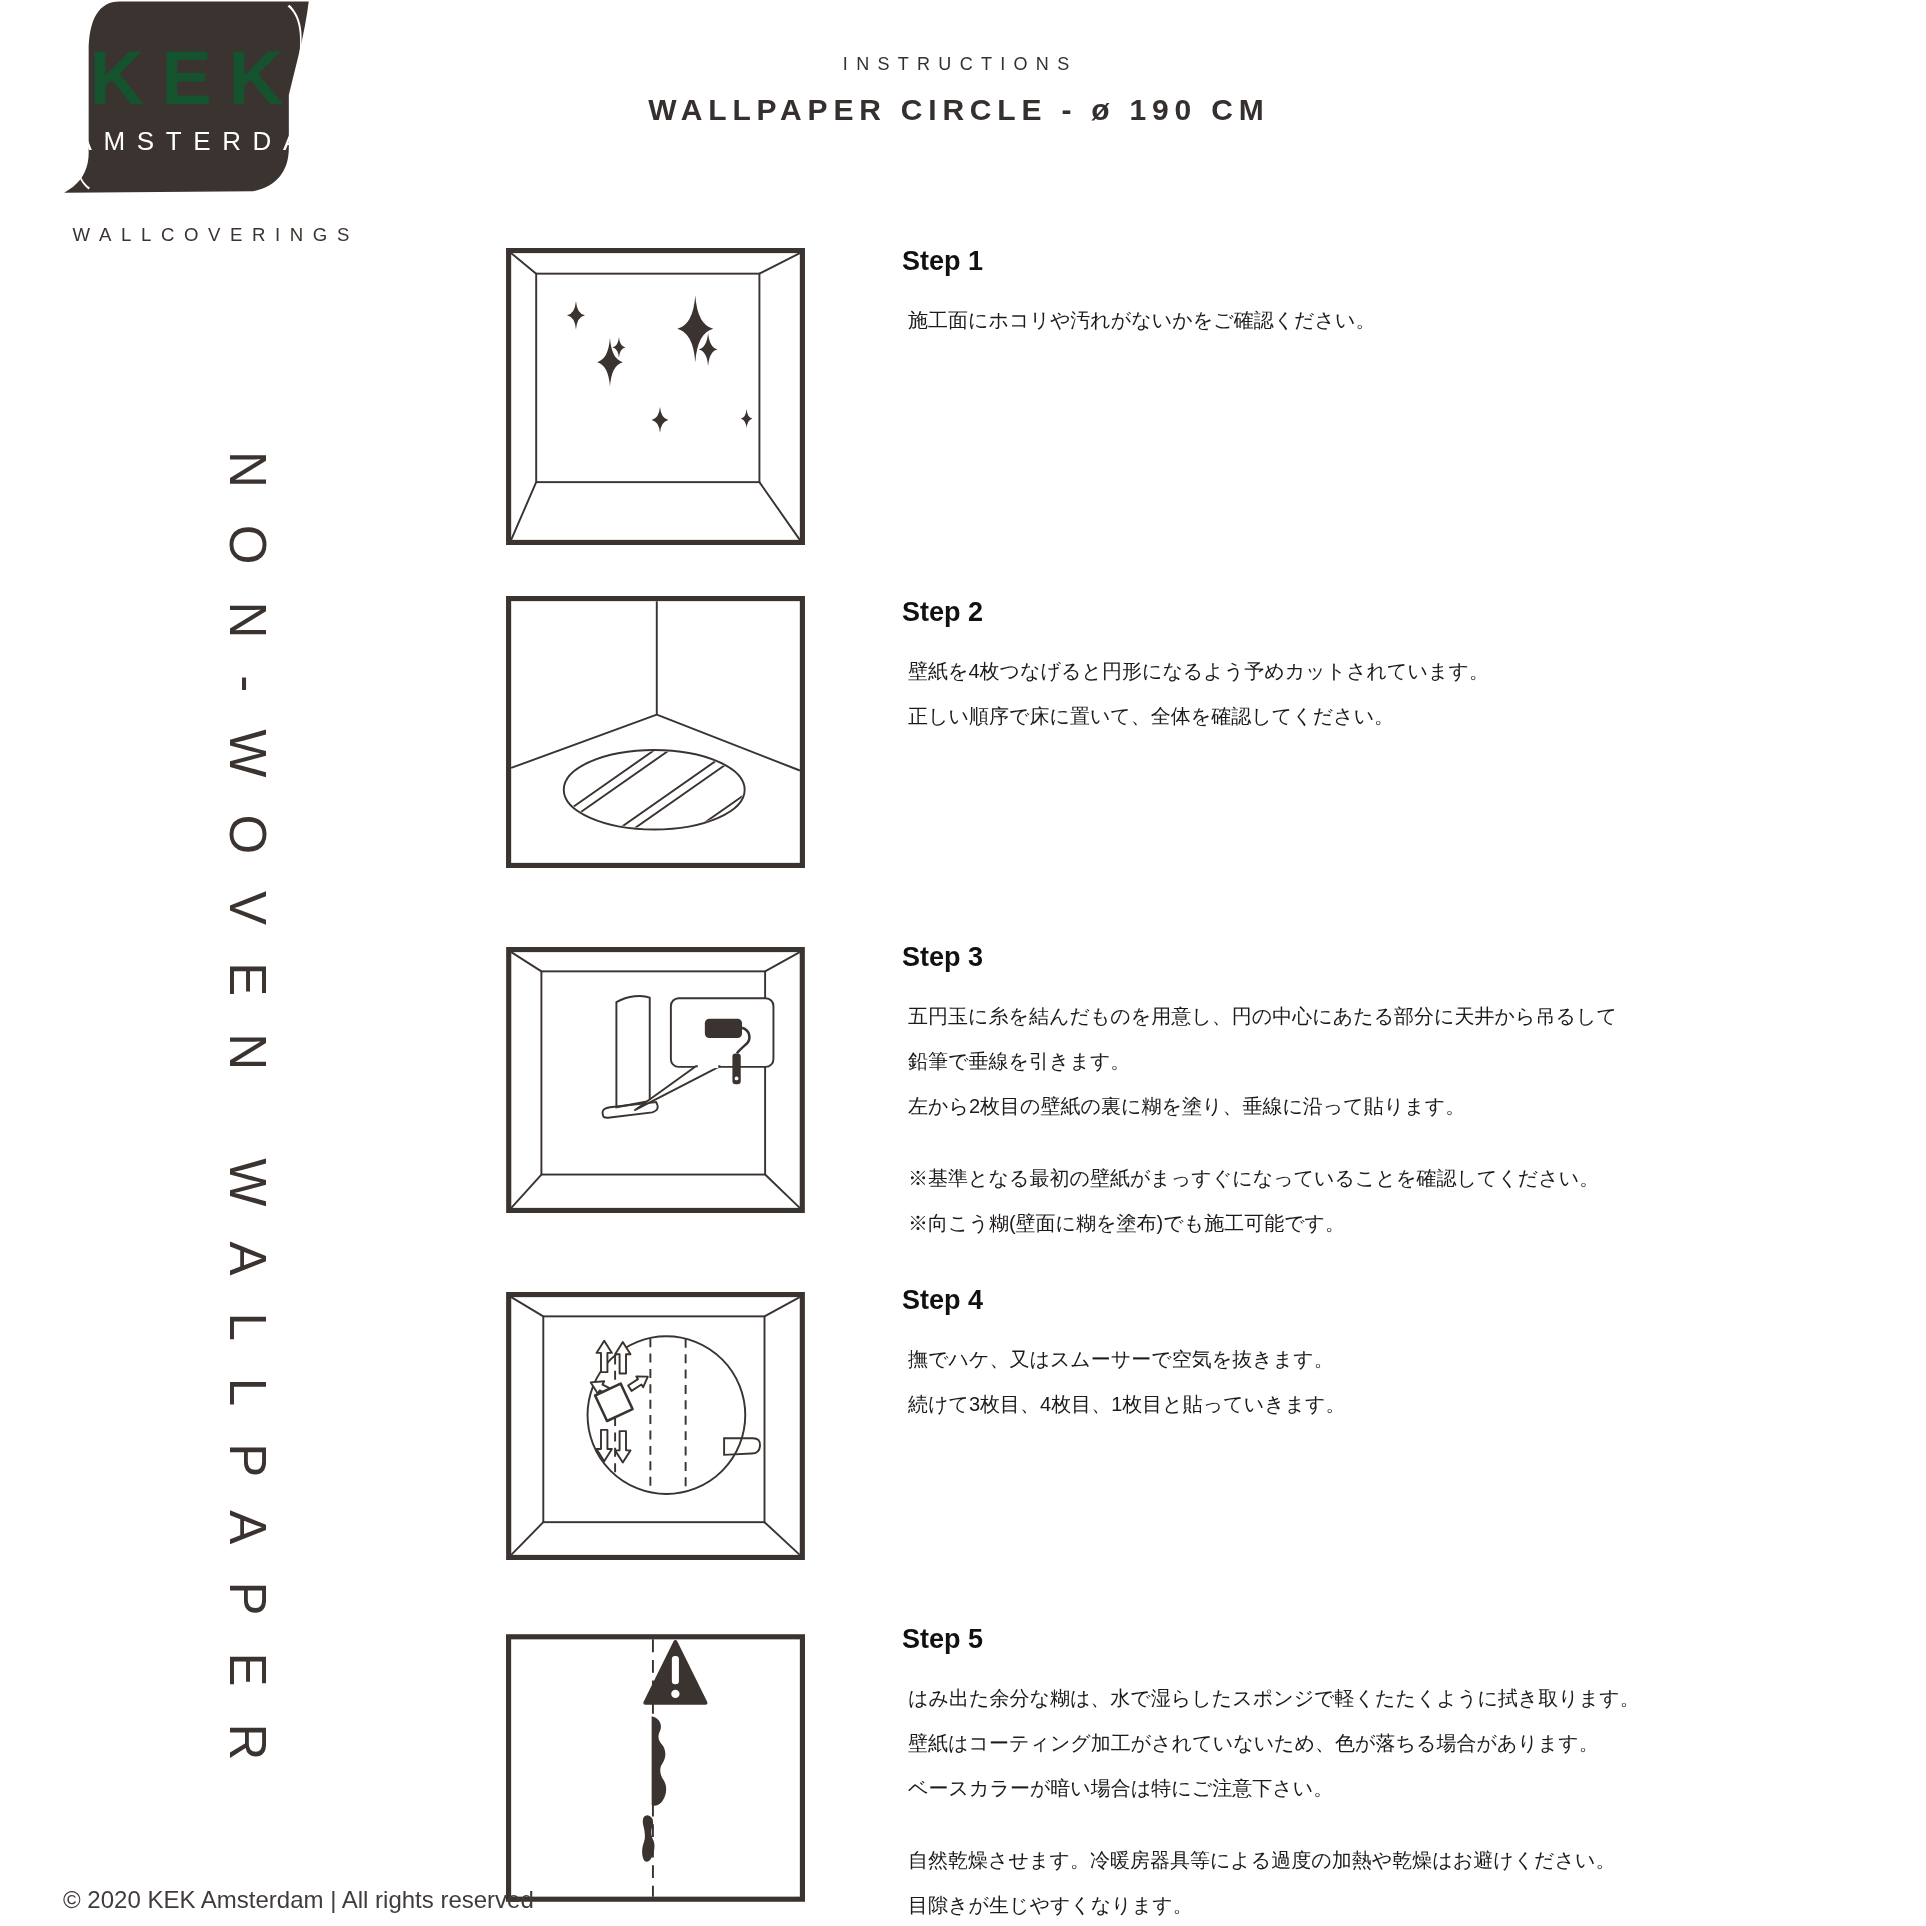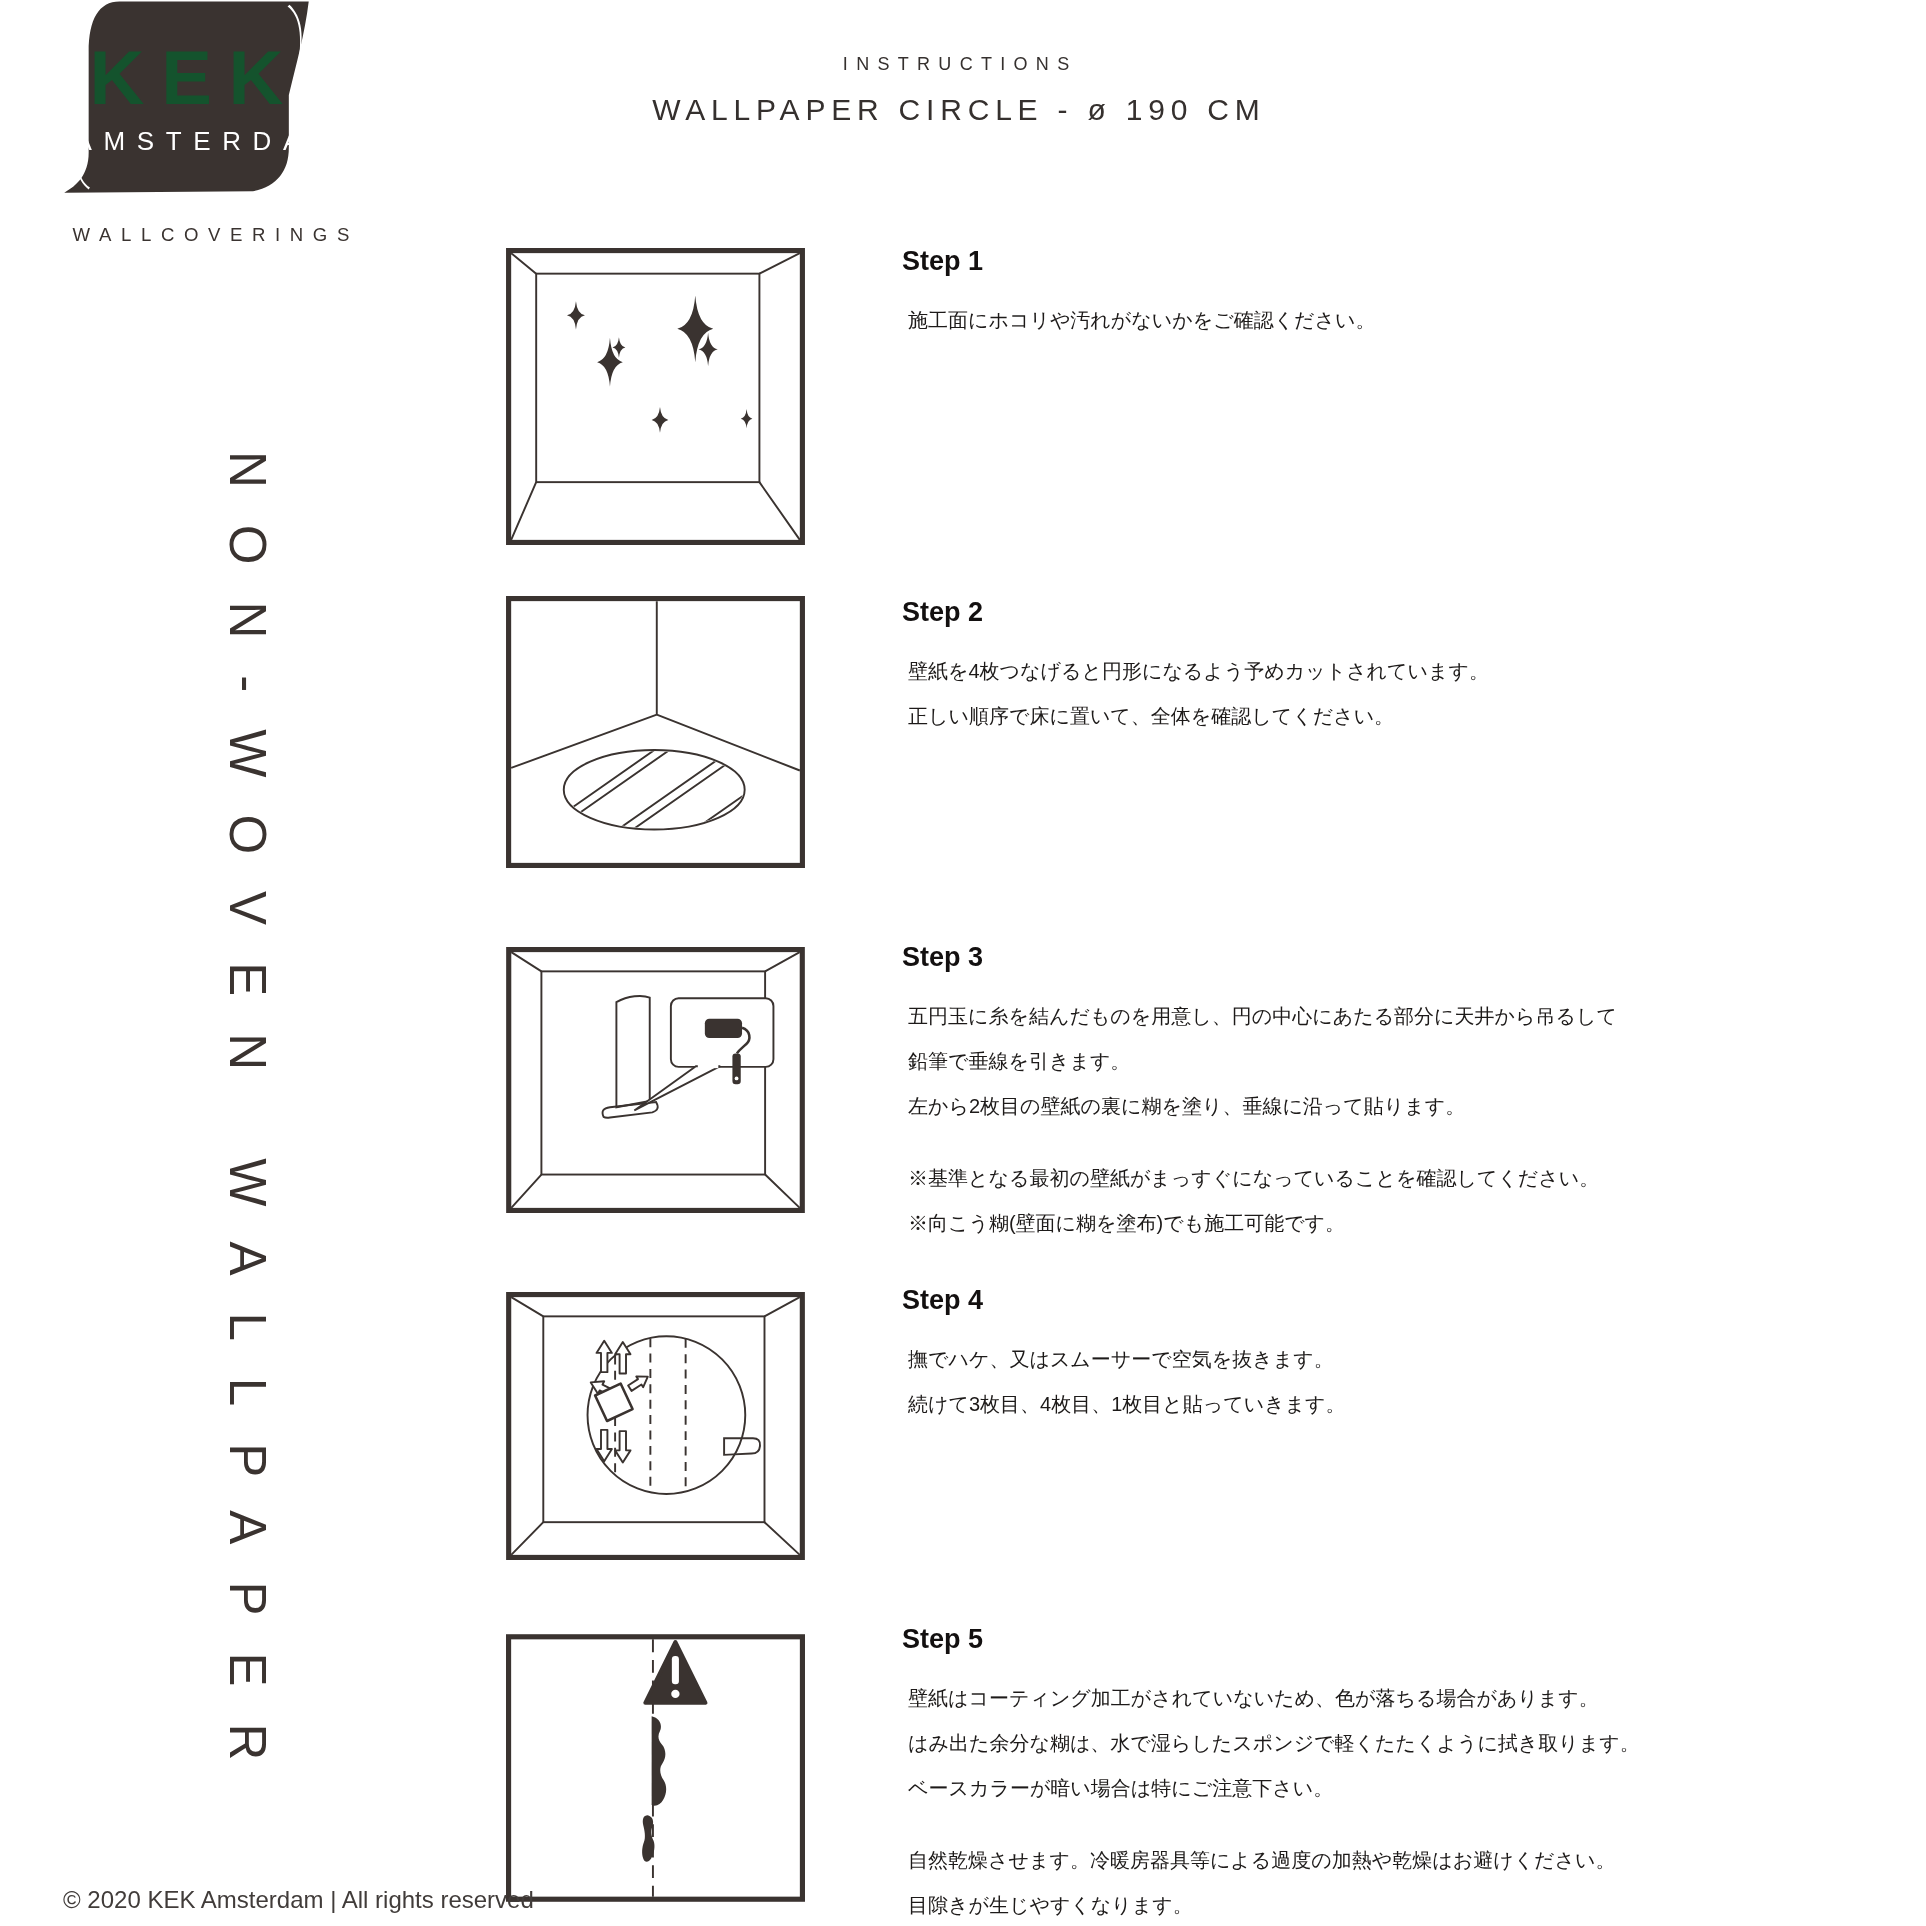--- a/index.html
+++ b/index.html
@@ -14,21 +14,21 @@
     color:#14532d;font-size:76px;font-weight:700;letter-spacing:16.7px;text-indent:16.7px;line-height:1;}
   .logo-city{position:absolute;left:0;top:126px;width:100%;text-align:center;
     color:#fff;font-size:26px;font-weight:400;letter-spacing:11.6px;text-indent:11.6px;line-height:1;}
   .logo-reg{font-size:14px;vertical-align:11.6px;letter-spacing:0;}
   .logo-tagline{left:63px;top:224px;width:270px;color:#3a3330;
     font-size:18.6px;font-weight:500;letter-spacing:9.6px;text-indent:9.6px;}
 
   
   .header{left:561px;top:54px;width:790px;text-align:center;color:#35302e;}
   .header-kicker{font-size:18px;font-weight:500;letter-spacing:8.3px;text-indent:8.3px;}
-  .header-title{margin-top:18px;font-size:30px;font-weight:400;letter-spacing:5.8px;text-indent:5.8px;}
+  .header-title{margin-top:18px;font-size:30px;font-weight:700;letter-spacing:5.8px;text-indent:5.8px;}
 
   
   .vertical-label{left:277px;top:451px;transform-origin:0 0;transform:rotate(90deg);
     white-space:nowrap;font-size:51px;font-weight:400;color:#3a3330;letter-spacing:37px;}
 
   
   .step-illo{position:absolute;left:506px;}
   .step-text{position:absolute;left:902px;width:1014px;}
   .step-title{font-size:27px;font-weight:700;color:#131010;margin:0 0 24.4px 0;line-height:32px;}
   .jp{font-size:20px;line-height:39px;color:#1d1a19;margin:6px;}
@@ -162,22 +162,22 @@
     <rect x="258.5" y="34" width="11" height="44" rx="5" fill="#fff"></rect>
     <circle cx="264" cy="93" r="6.5" fill="#fff"></circle>
   </g>
   <g class="fillink">
     <path d="M227,128 L227,266 C233,269 241,266 245,258 C251,248 251,236 246,228 C240,219 238,209 244,201 C250,192 250,180 243,172 C237,165 236,158 240,151 C244,142 240,131 227,128 Z"></path>
     <path d="M221,282 C229,284 231,292 228,300 C225,308 227,316 230,322 C233,330 231,342 226,350 C222,356 216,356 214,350 C211,342 212,332 215,324 C218,316 216,306 214,298 C212,288 214,282 221,282 Z"></path>
   </g>
 </svg>
 <div class="step-text" style="top:1623px">
   <div class="step-title">Step 5</div>
+  <p class="jp">はみ出た余分な糊は、水で湿らしたスポンジで軽くたたくように拭き取ります。</p>
   <p class="jp">壁紙はコーティング加工がされていないため、色が落ちる場合があります。</p>
-  <p class="jp">はみ出た余分な糊は、水で湿らしたスポンジで軽くたたくように拭き取ります。</p>
   <p class="jp">ベースカラーが暗い場合は特にご注意下さい。</p>
   <div class="para2">
     <p class="jp">自然乾燥させます。冷暖房器具等による過度の加熱や乾燥はお避けください。</p>
     <p class="jp">目隙きが生じやすくなります。</p>
   </div>
 </div>
 
 <div class="abs copyright">© 2020 KEK Amsterdam | All rights reserved</div>
 
 

